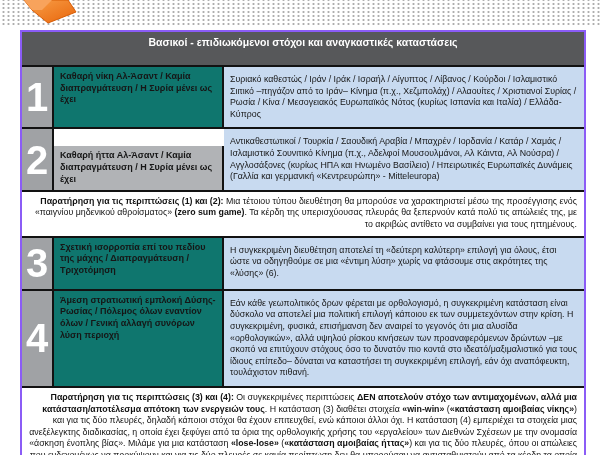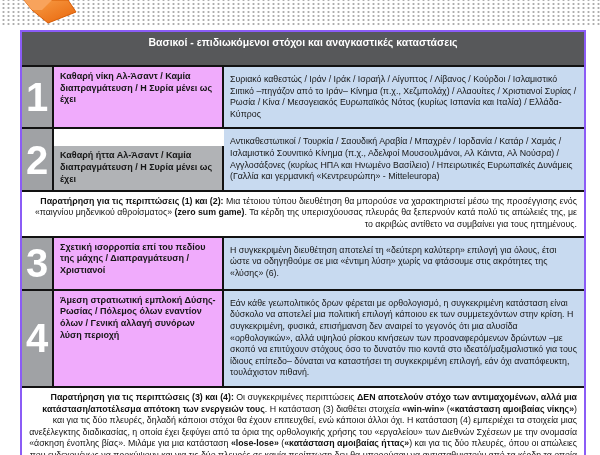--- a/index.html
+++ b/index.html
@@ -27,21 +27,21 @@
   .trow { display:flex; border-top:2px solid #121212; }
   .cell-num {
     flex:0 0 32px; display:flex; align-items:center; justify-content:center;
     background:#a0a2a5; color:#ffffff; font-weight:bold; font-size:40px;
     border-right:2px solid #121212; line-height:1;
   }
   .cell-scenario {
     flex:0 0 170px; padding:4px 6px; font-weight:bold; font-size:9px;
     line-height:1.3; color:#161616; border-right:2px solid #121212;
   }
-  .bg-blue-gray { background:#f0abfc; }
+  .bg-blue-gray { background:#0f766e; }
   .bg-gray { background:#b1b3b6;margin-top:17px; }
   .cell-actors {
     flex:1; background:#c8daf0; padding:7px 6px; font-size:8.8px;
     line-height:1.32; color:#161616;
   }
   .note {
     border-top:2px solid #121212; background:#ffffff; color:#121212;
     padding:4px 7px 5px; font-size:8.8px; line-height:1.32;text-align:right;
   }
   .b { font-weight:bold; }
@@ -82,21 +82,21 @@
     <div class="trow r2">
       <div class="cell-num">2</div>
       <div class="cell-scenario bg-gray">Καθαρή ήττα Αλ-Άσαντ / Καμία διαπραγμάτευση / Η Συρία μένει ως έχει</div>
       <div class="cell-actors">Αντικαθεστωτικοί / Τουρκία / Σαουδική Αραβία / Μπαχρέν / Ιορδανία / Κατάρ / Χαμάς / Ισλαμιστικό Σουνιτικό Κίνημα (π.χ., Αδελφοί Μουσουλμάνοι, Αλ Κάιντα, Αλ Νούσρα) / Αγγλοσάξονες (κυρίως ΗΠΑ και Ηνωμένο Βασίλειο) / Ηπειρωτικές Ευρωπαϊκές Δυνάμεις (Γαλλία και γερμανική «Κεντρευρώπη» - Mitteleuropa)</div>
     </div>
 
     <div class="note n1"><span class="b">Παρατήρηση για τις περιπτώσεις (1) και (2): </span><span>Μια τέτοιου τύπου διευθέτηση θα μπορούσε να χαρακτηριστεί μέσω της προσέγγισης ενός «παιγνίου μηδενικού αθροίσματος» </span><span class="b">(zero sum game)</span><span>. Τα κέρδη της υπερισχύουσας πλευράς θα ξεπερνούν κατά πολύ τις απώλειές της, με το ακριβώς αντίθετο να συμβαίνει για τους ηττημένους.</span></div>
 
     <div class="trow r3">
       <div class="cell-num">3</div>
-      <div class="cell-scenario bg-blue-gray">Σχετική ισορροπία επί του πεδίου της μάχης / Διαπραγμάτευση / Χριστιανοί</div>
+      <div class="cell-scenario bg-blue-gray">Σχετική ισορροπία επί του πεδίου της μάχης / Διαπραγμάτευση / Τριχοτόμηση</div>
       <div class="cell-actors">Η συγκεκριμένη διευθέτηση αποτελεί τη «δεύτερη καλύτερη» επιλογή για όλους, έτσι ώστε να οδηγηθούμε σε μια «έντιμη λύση» χωρίς να φτάσουμε στις ακρότητες της «λύσης» (6).</div>
     </div>
 
     <div class="trow r4">
       <div class="cell-num">4</div>
       <div class="cell-scenario bg-blue-gray">Άμεση στρατιωτική εμπλοκή Δύσης-Ρωσίας / Πόλεμος όλων εναντίον όλων / Γενική αλλαγή συνόρων λύση περιοχή</div>
       <div class="cell-actors">Εάν κάθε γεωπολιτικός δρων φέρεται με ορθολογισμό, η συγκεκριμένη κατάσταση είναι δύσκολο να αποτελεί μια πολιτική επιλογή κάποιου εκ των συμμετεχόντων στην κρίση. Η συγκεκριμένη, φυσικά, επισήμανση δεν αναιρεί το γεγονός ότι μια αλυσίδα «ορθολογικών», αλλά υψηλού ρίσκου κινήσεων των προαναφερόμενων δρώντων –με σκοπό να επιτύχουν στόχους όσο το δυνατόν πιο κοντά στο ιδεατό/μαξιμαλιστικό για τους ίδιους επίπεδο– δύναται να καταστήσει τη συγκεκριμένη επιλογή, εάν όχι αναπόφευκτη, τουλάχιστον πιθανή.</div>
     </div>
 
     <div class="note n2"><span class="b">Παρατήρηση για τις περιπτώσεις (3) και (4): </span><span>Οι συγκεκριμένες περιπτώσεις </span><span class="b">ΔΕΝ αποτελούν στόχο των αντιμαχομένων, αλλά μια κατάσταση/αποτέλεσμα απότοκη των ενεργειών τους</span><span>. Η κατάσταση (3) διαθέτει στοιχεία </span><span class="b">«win-win»</span><span> (</span><span class="b">«κατάσταση αμοιβαίας νίκης»</span><span>) και για τις δύο πλευρές, δηλαδή κάποιοι στόχοι θα έχουν επιτευχθεί, ενώ κάποιοι άλλοι όχι. Η κατάσταση (4) εμπεριέχει τα στοιχεία μιας ανεξέλεγκτης διαδικασίας, η οποία έχει ξεφύγει από τα όρια της ορθολογικής χρήσης του «εργαλείου» των Διεθνών Σχέσεων με την ονομασία «άσκηση ένοπλης βίας». Μιλάμε για μια κατάσταση </span><span class="b">«lose-lose»</span><span> (</span><span class="b">«κατάσταση αμοιβαίας ήττας»</span><span>) και για τις δύο πλευρές, όπου οι απώλειες που ενδεχομένως να προκύψουν και για τις δύο πλευρές σε καμία περίπτωση δεν θα μπορούσαν να αντισταθμιστούν από τα κέρδη τα οποία θα μπορούσαν να αποκομίσουν.</span></div>

